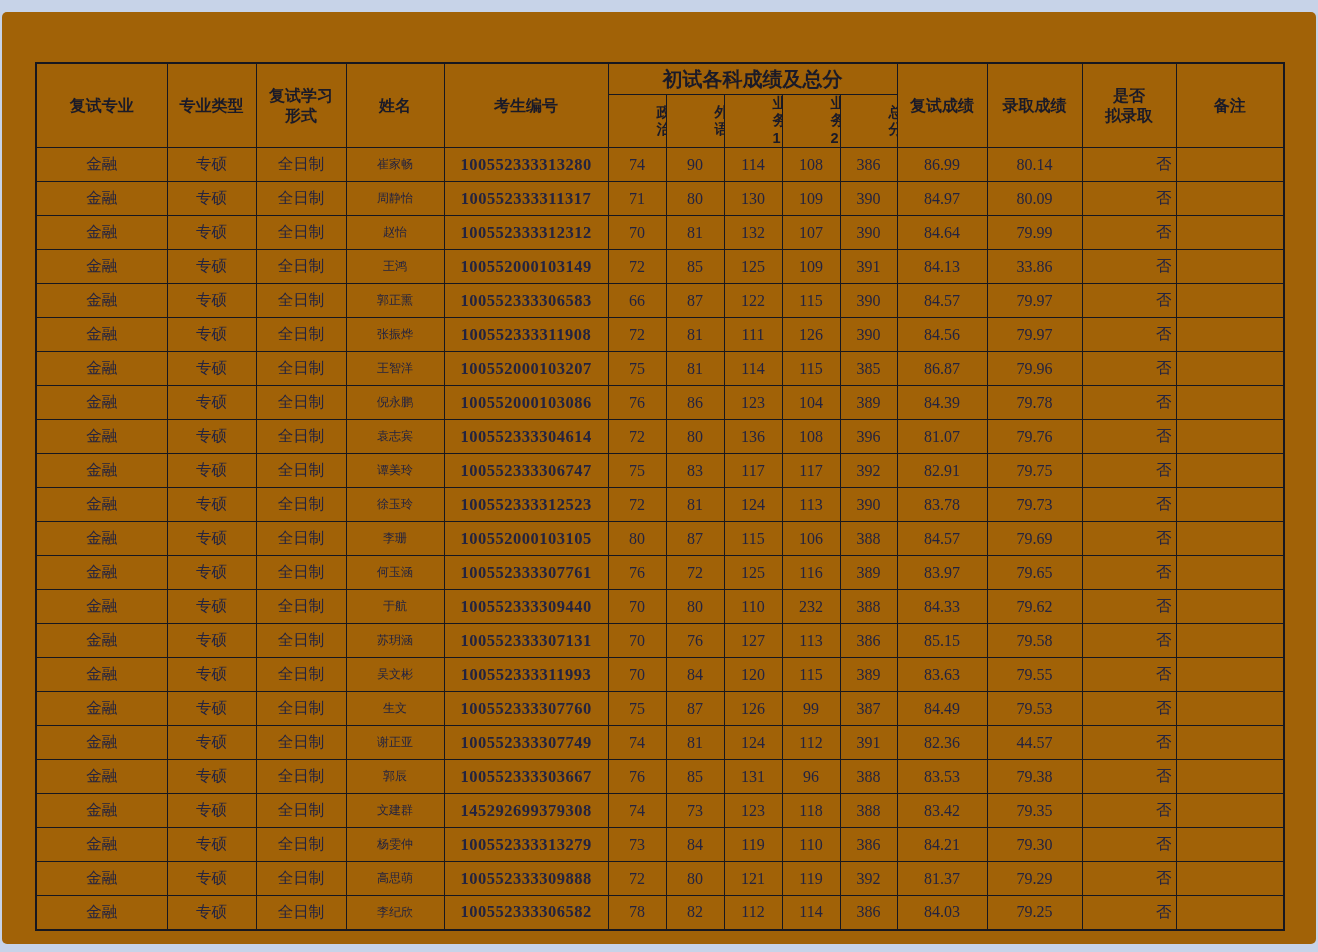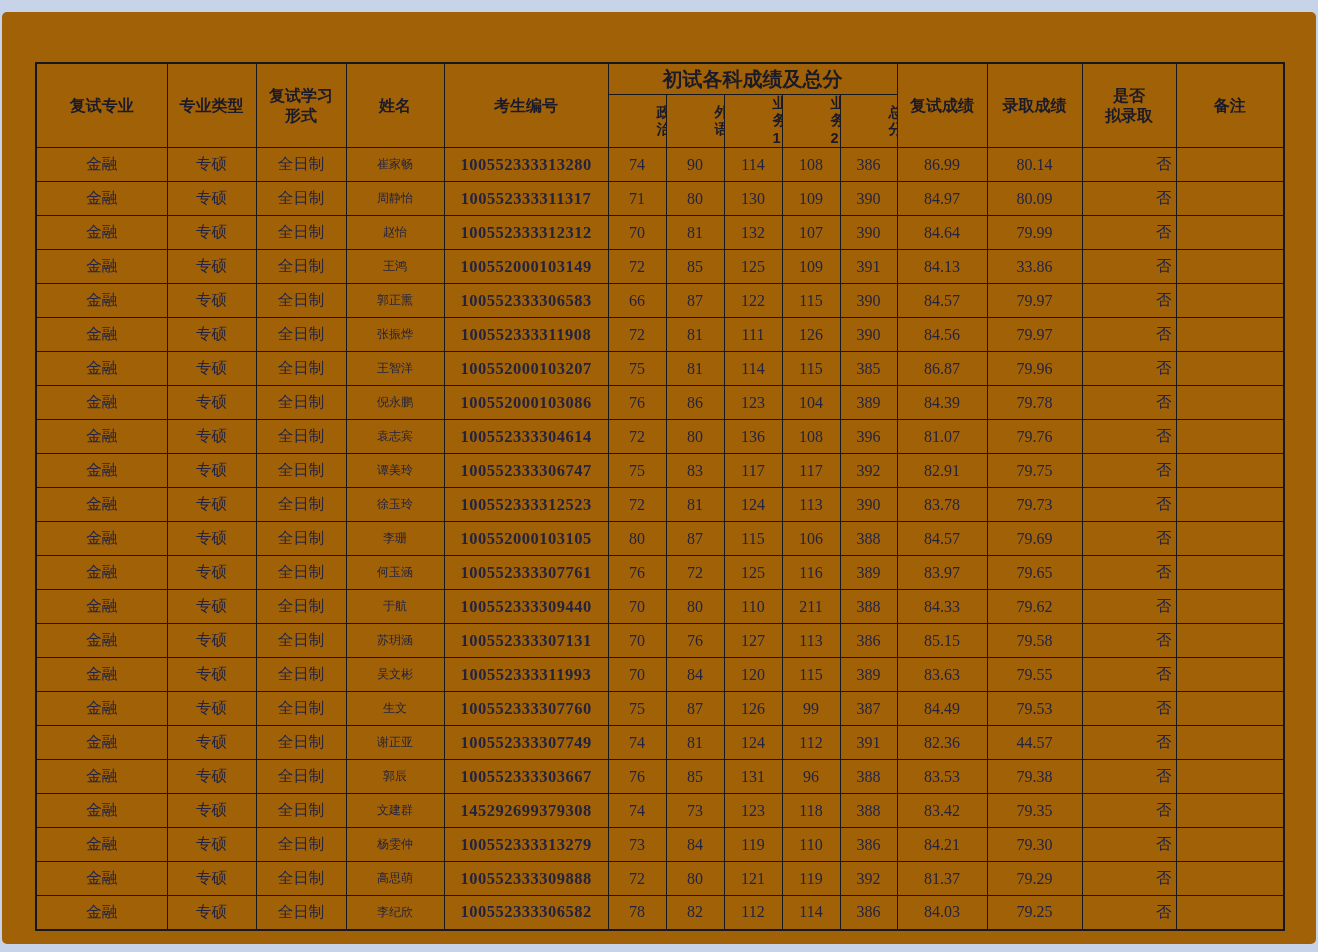--- a/index.html
+++ b/index.html
@@ -321,21 +321,21 @@
         </tr>
         <tr>
           <td class="cn">金融</td>
           <td class="cn">专硕</td>
           <td class="cn">全日制</td>
           <td class="name">于航</td>
           <td class="id">100552333309440</td>
           <td class="num">70</td>
           <td class="num">80</td>
           <td class="num">110</td>
-          <td class="num">211</td>
+          <td class="num">232</td>
           <td class="num">388</td>
           <td class="num">84.33</td>
           <td class="num">79.62</td>
           <td class="admit">否</td>
           <td></td>
         </tr>
         <tr>
           <td class="cn">金融</td>
           <td class="cn">专硕</td>
           <td class="cn">全日制</td>

